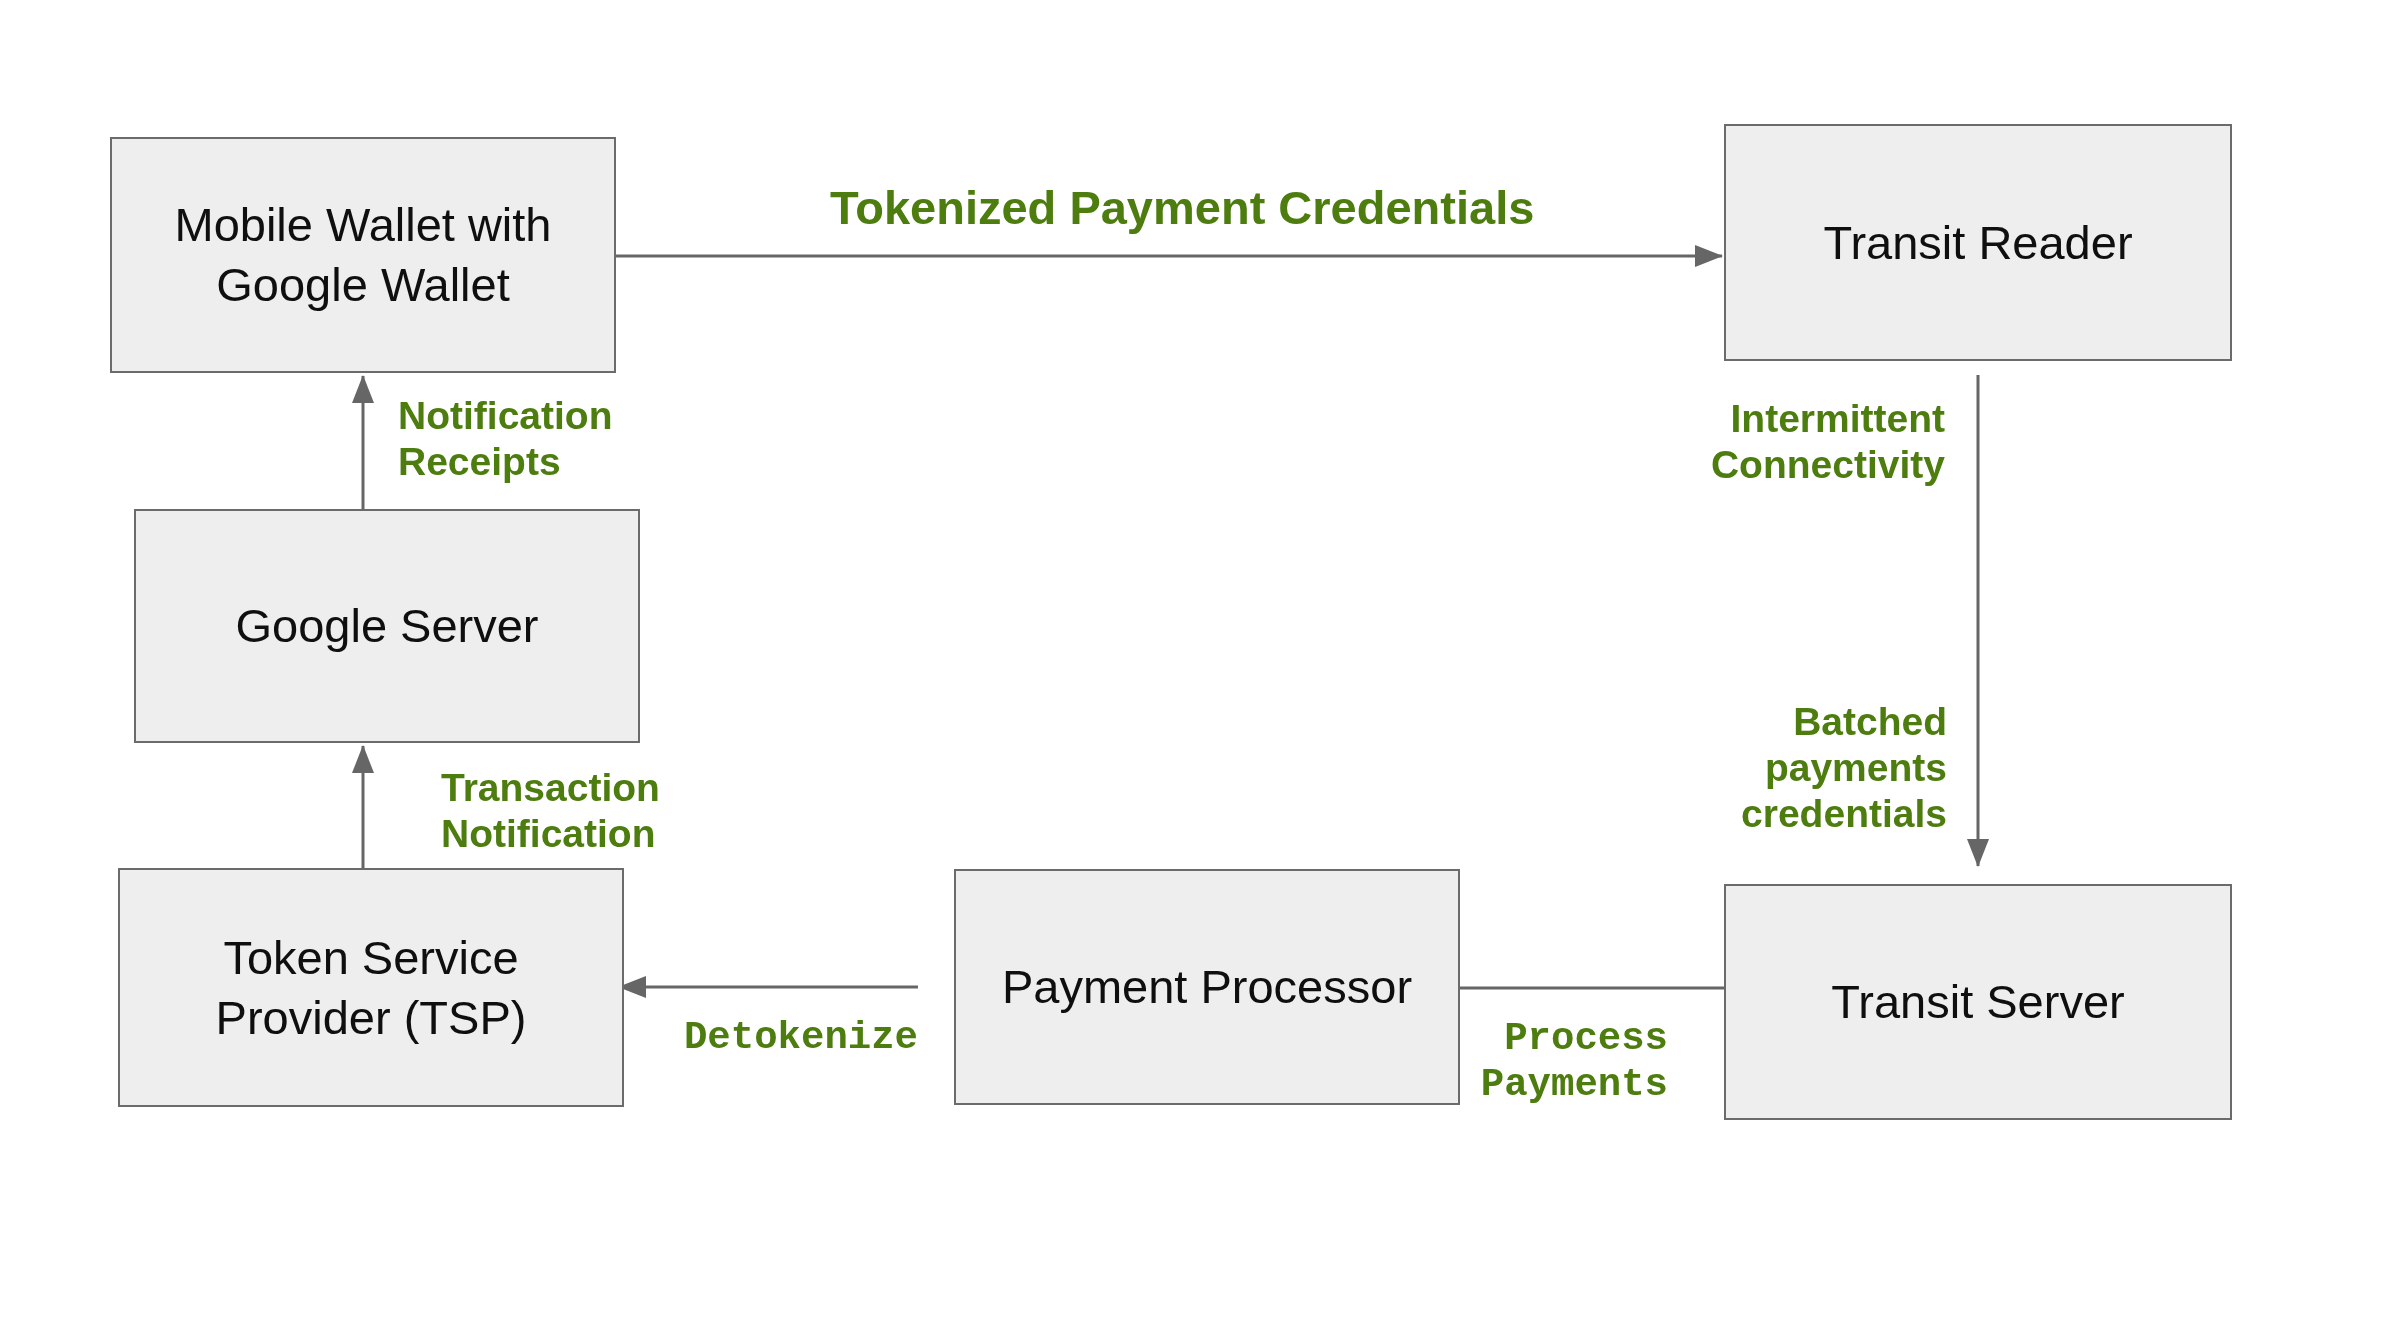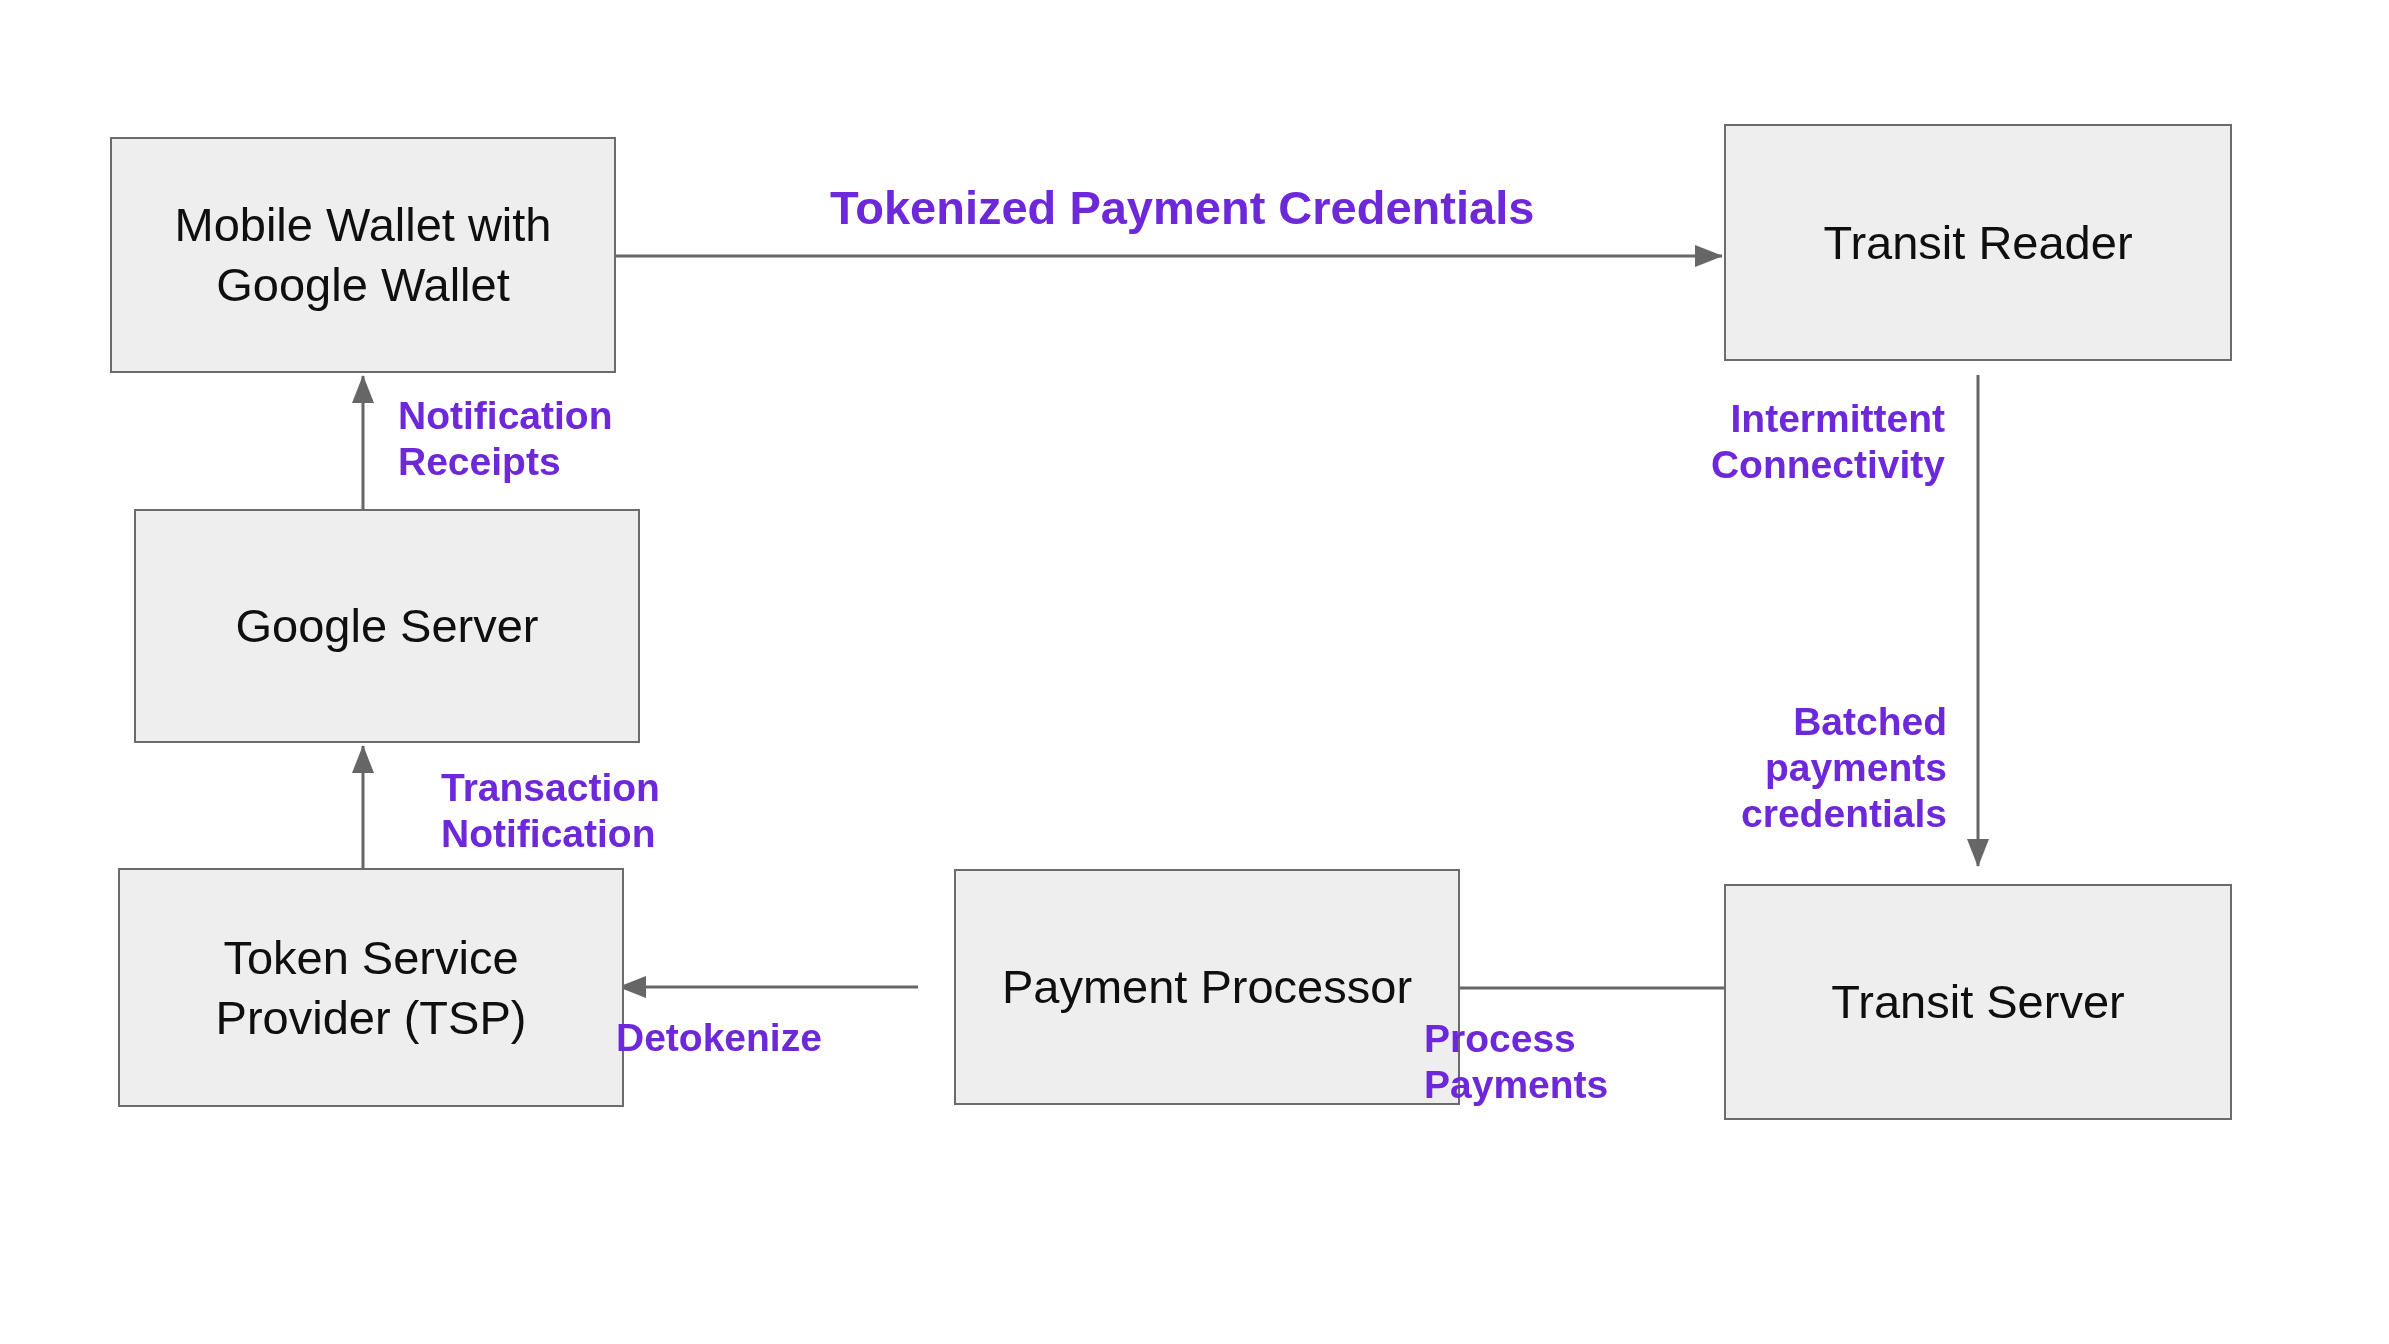--- a/index.html
+++ b/index.html
@@ -24,26 +24,26 @@
     font-size:47px;
     line-height:60px;
     color:#0f0f0f;
   }
   .node span{display:block;}
   .edge-label{
     position:absolute;
     font-weight:bold;
     font-size:39px;
     line-height:46px;
-    color:#6d28d9;
+    color:#4d7c0f;
   }
   .edge-label span{display:block;}
   .lbl-title{font-size:47px;line-height:50px;white-space:nowrap;}
   .align-right{text-align:right;}
-  .align-center{text-align:left;}
+  .align-center{text-align:right;font-family:Liberation Mono, monospace;}
 </style>
 </head>
 <body>
 
 <div class="canvas">
 
   <svg class="arrow-layer" viewBox="0 0 2389 1344">
     <defs>
       <marker id="ah" markerUnits="userSpaceOnUse" markerWidth="28" markerHeight="22" refX="27" refY="11" orient="auto">
         <path d="M0,0 L28,11 L0,22 Z" fill="#666666"></path>

